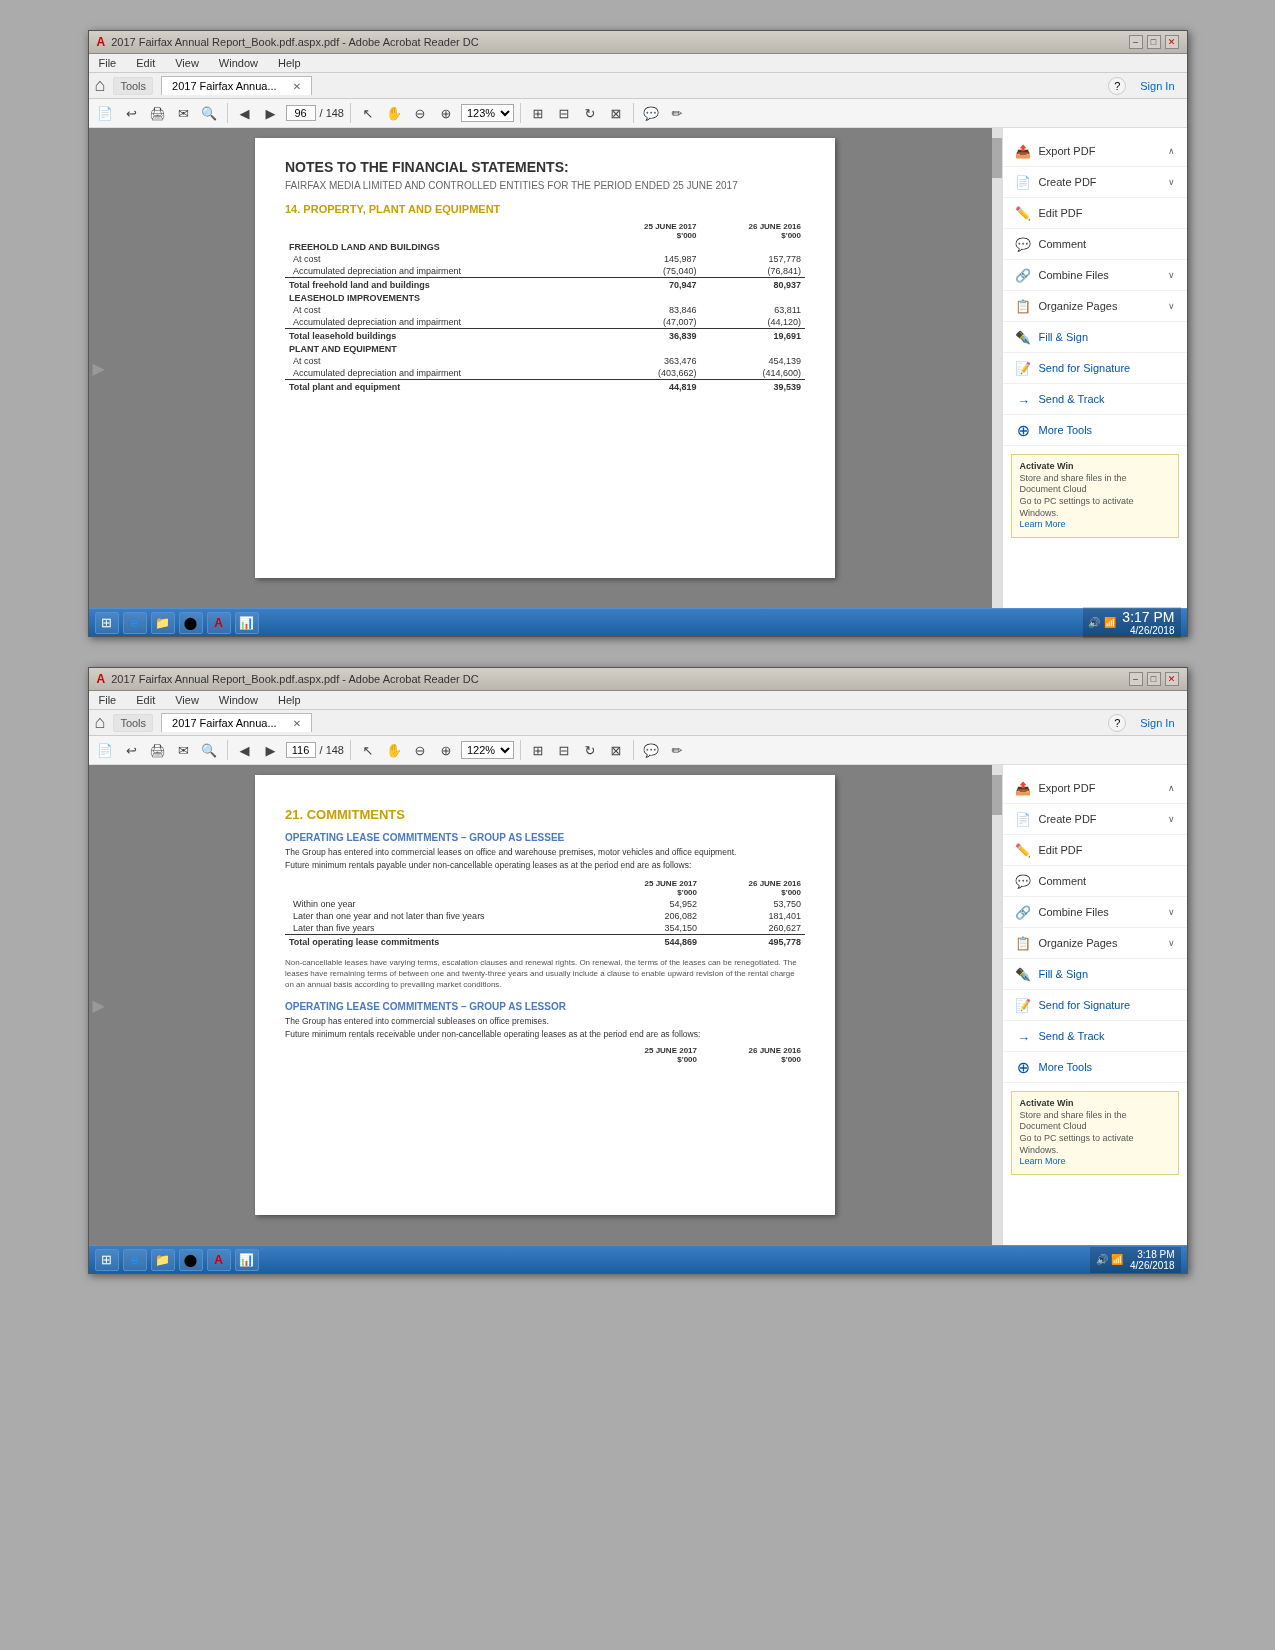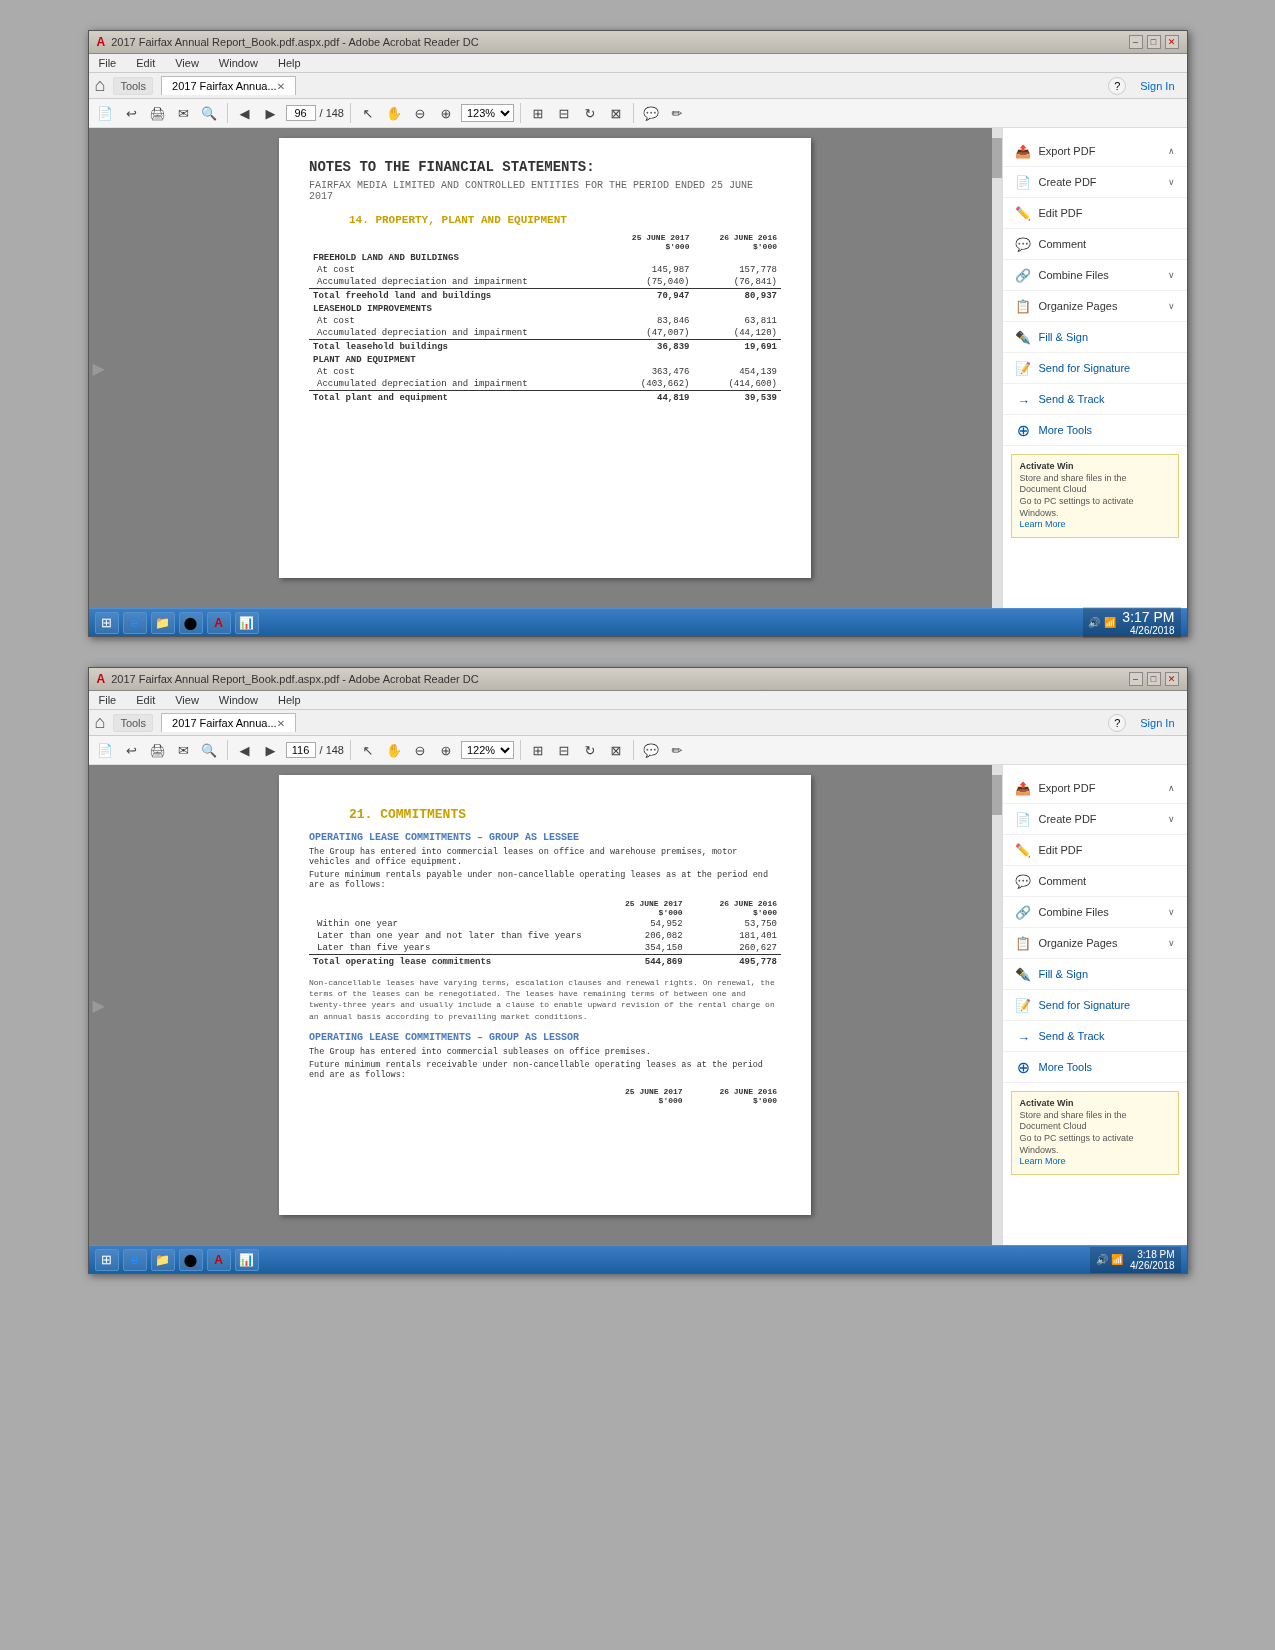--- a/index.html
+++ b/index.html
@@ -69,21 +69,21 @@
 
     .tab {
       background: white;
       border: 1px solid #bbb;
       border-bottom: none;
       padding: 3px 10px;
       font-size: 11px;
       cursor: pointer;
       display: flex;
       align-items: center;
-      gap: 0;
+      gap: 16px;
     }
 
     .tab-close { font-size: 10px; color: #666; cursor: pointer; }
     .sign-in-btn {
       font-size: 11px;
       color: #0066cc;
       cursor: pointer;
       padding: 2px 6px;
     }
 
@@ -136,24 +136,24 @@
     .pdf-area {
       flex: 1;
       background: #808080;
       overflow: hidden;
       position: relative;
     }
 
     .pdf-page {
       background: white;
       margin: 10px auto;
-      width: 532px;
+      width: 580px;
       min-height: 440px;
       padding: 20px 30px;
-      font-family: Liberation Mono, monospace;
+      font-family: Liberation Sans, sans-serif;
       position: relative;
       box-shadow: 2px 2px 5px rgba(0,0,0,0.4);
     }
 
     .pdf-title {
       font-size: 14px;
       font-weight: bold;
       color: #333;
       line-height: 1.3;
     }
@@ -163,21 +163,20 @@
       color: #666;
       margin-top: 4px;
     }
 
     .pdf-section-title {
       font-size: 11px;
       font-weight: bold;
       color: #c8a000;
       margin-top: 12px;
       margin-bottom: 6px;
-      margin-left: 40px;
     }
 
     .pdf-table {
       width: 100%;
       font-size: 9px;
       border-collapse: collapse;
     }
 
     .pdf-table th {
       text-align: right;

